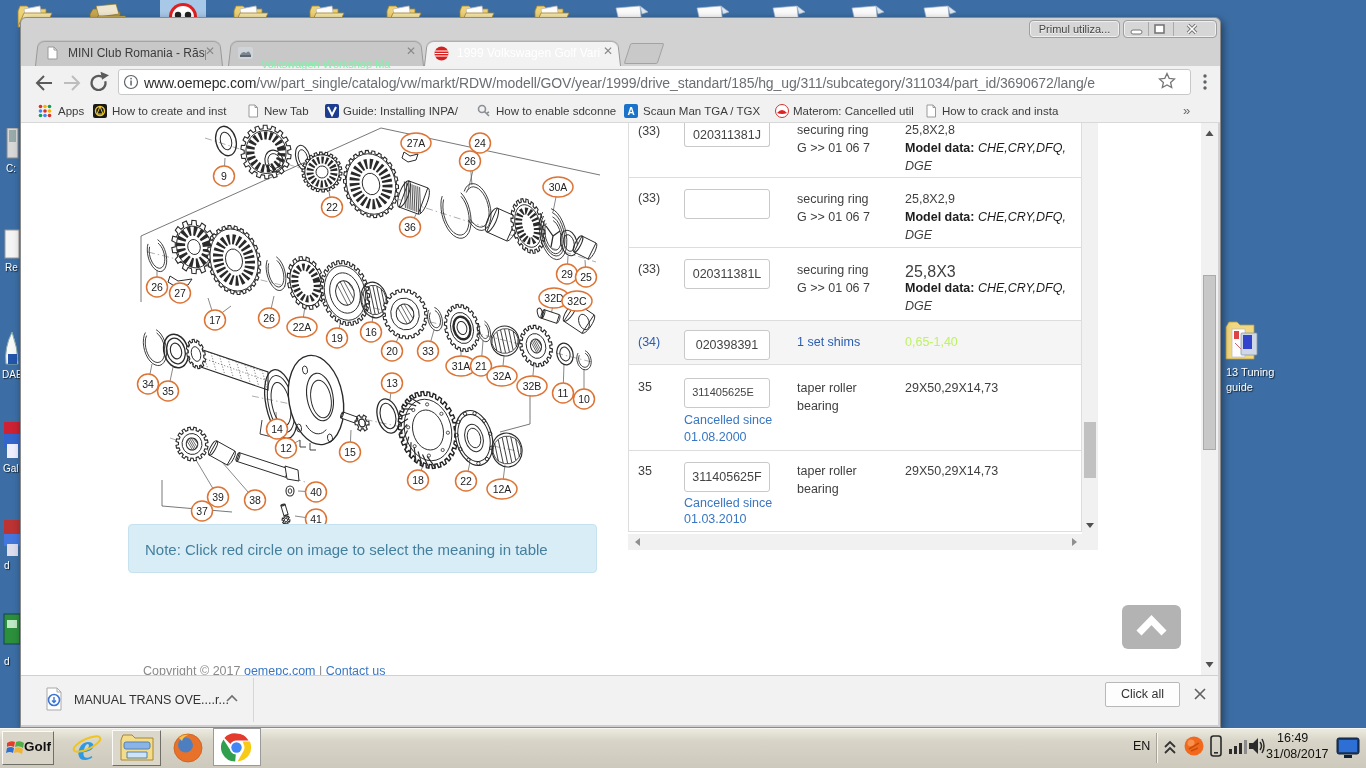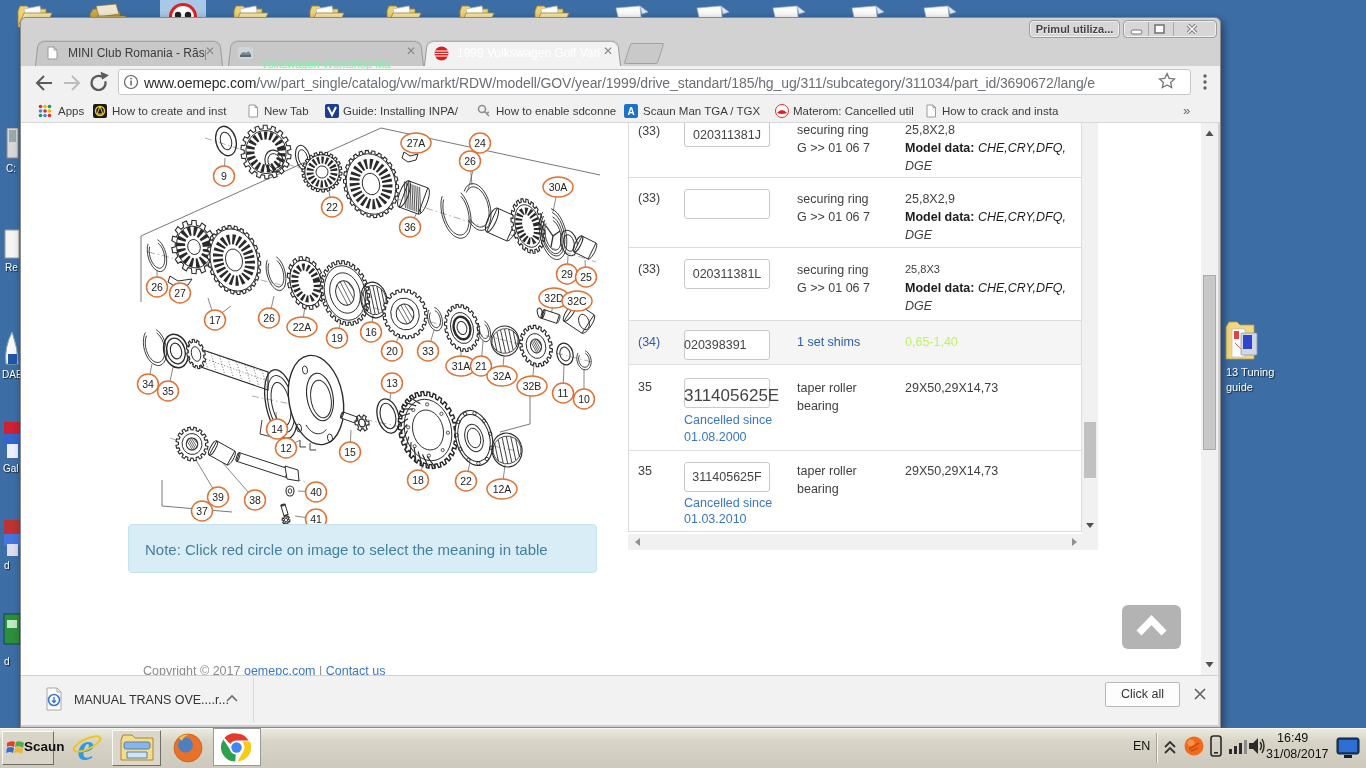--- a/index.html
+++ b/index.html
@@ -104,21 +104,21 @@
 <path d="M2,10 L2,42 L30,42 L30,8 L16,8 L13,5 L5,5 Z" fill="#f2d981" stroke="#b99a3e" stroke-width="0.8"></path>
 <rect x="8" y="12" width="13" height="28" fill="#fdfdfd" stroke="#bbb" stroke-width="0.7"></rect>
 <path d="M10,14 L15,14 L15,22 L10,22 Z" fill="#d44"></path>
 <path d="M11,26 L17,32" stroke="#c66" stroke-width="1"></path>
 <rect x="17" y="16" width="16" height="22" rx="1" fill="#cfd8e6" stroke="#8899aa" stroke-width="0.8"></rect>
 <rect x="19" y="18" width="9" height="14" fill="#3344cc"></rect>
 </svg>
 <div class="tx" style="left:1226px;top:366px;font-size:11px;color:#fff;text-shadow:1px 1px 1px #123">13 Tuning</div>
 <div class="tx" style="left:1226px;top:381px;font-size:11px;color:#fff;text-shadow:1px 1px 1px #123">guide</div>
 <div class="abs" style="left:20px;top:17px;width:1201px;height:711px;background:#d2d2d2;border:1px solid #8a8a8a;border-radius:6px 6px 0 0;box-shadow:2px 3px 8px rgba(0,0,0,0.45)"></div>
-<div class="abs" style="left:1030px;top:21px;width:89px;height:16px;background:#d6d6d6;border:1px solid #efefef;outline:1px solid #9e9e9e;border-radius:3px;color:#444;font-size:11px;font-weight:bold;text-align:center;line-height:15px;text-shadow:0 1px 0 #f5f5f5">Primul utiliza...</div>
+<div class="abs" style="left:1030px;top:21px;width:89px;height:16px;background:#d6d6d6;border:1px solid #efefef;outline:1px solid #9e9e9e;border-radius:3px;color:#444;font-size:11px;font-weight:normal;text-align:center;line-height:15px;text-shadow:0 1px 0 #f5f5f5">Primul utiliza...</div>
 <div class="abs" style="left:1124px;top:21px;width:92px;height:16px;background:#d6d6d6;border:1px solid #efefef;outline:1px solid #9e9e9e;border-radius:3px"></div>
 <div class="abs" style="left:1148px;top:22px;width:1px;height:14px;background:#aaa"></div>
 <div class="abs" style="left:1173px;top:22px;width:1px;height:14px;background:#aaa"></div>
 <svg class="abs" style="left:1124px;top:21px" width="92" height="16" viewBox="0 0 92 16">
 <rect x="7" y="9" width="11" height="4" rx="2" fill="#fff" stroke="#777" stroke-width="1"></rect>
 <rect x="31" y="4" width="9" height="8" fill="#fff" stroke="#777" stroke-width="1.6"></rect>
 <path d="M64,4 L72,12 M72,4 L64,12" stroke="#777" stroke-width="3.6"></path>
 <path d="M64,4 L72,12 M72,4 L64,12" stroke="#fff" stroke-width="1.6"></path>
 </svg>
 <div class="abs" style="left:35px;top:40px;width:188px;height:26px;background:#c8c8c8;border:1px solid #989898;border-bottom:none;border-radius:7px 7px 0 0;transform:perspective(30px) rotateX(2deg);transform-origin:bottom;z-index:2"></div>
@@ -616,31 +616,31 @@
 <div class="tx" style="left:797px;top:192px;font-size:12.5px;color:#3f3f3f;z-index:6">securing ring</div>
 <div class="tx" style="left:797px;top:210px;font-size:12.5px;color:#3f3f3f;z-index:6">G &gt;&gt; 01 06 7</div>
 <div class="tx" style="left:905px;top:192px;font-size:12.5px;color:#3f3f3f;z-index:6">25,8X2,9</div>
 <div class="tx" style="left:905px;top:210px;font-size:12.5px;color:#1d1d1d;z-index:6"><b>Model data:</b> <i>CHE,CRY,DFQ,</i></div>
 <div class="tx" style="left:905px;top:228px;font-size:12.5px;color:#3f3f3f;z-index:6"><i>DGE</i></div>
 <div class="tx" style="left:638px;top:262px;font-size:12.5px;color:#3f3f3f;z-index:6">(33)</div>
 <div class="abs" style="left:684px;top:259px;width:86px;height:30px;background:#fff;border:1px solid #c9c9c9;border-radius:3px;z-index:6"></div>
 <div class="tx" style="left:684px;top:267px;width:86px;text-align:center;font-size:12.5px;color:#444;z-index:7">020311381L</div>
 <div class="tx" style="left:797px;top:263px;font-size:12.5px;color:#3f3f3f;z-index:6">securing ring</div>
 <div class="tx" style="left:797px;top:281px;font-size:12.5px;color:#3f3f3f;z-index:6">G &gt;&gt; 01 06 7</div>
-<div class="tx" style="left:905px;top:263px;font-size:11px;color:#3f3f3f;z-index:6">25,8X3</div>
+<div class="tx" style="left:905px;top:263px;font-size:16px;color:#3f3f3f;z-index:6">25,8X3</div>
 <div class="tx" style="left:905px;top:281px;font-size:12.5px;color:#1d1d1d;z-index:6"><b>Model data:</b> <i>CHE,CRY,DFQ,</i></div>
 <div class="tx" style="left:905px;top:299px;font-size:12.5px;color:#3f3f3f;z-index:6"><i>DGE</i></div>
 <div class="tx" style="left:638px;top:335px;font-size:12.5px;color:#2a5db0;z-index:6">(34)</div>
 <div class="abs" style="left:684px;top:330px;width:86px;height:30px;background:#fff;border:1px solid #c9c9c9;border-radius:3px;z-index:6"></div>
-<div class="tx" style="left:684px;top:338px;width:86px;font-size:12.5px;color:#444;z-index:7">020398391</div>
+<div class="tx" style="left:684px;top:338px;width:86px;text-align:center;font-size:12.5px;color:#444;z-index:7">020398391</div>
 <div class="tx" style="left:797px;top:335px;font-size:12.5px;color:#2a5db0;z-index:6">1 set shims</div>
 <div class="tx" style="left:905px;top:335px;font-size:12.5px;color:#bef264;z-index:6">0,65-1,40</div>
 <div class="tx" style="left:638px;top:380px;font-size:12.5px;color:#3f3f3f;z-index:6">35</div>
 <div class="abs" style="left:684px;top:378px;width:86px;height:30px;background:#fff;border:1px solid #c9c9c9;border-radius:3px;z-index:6"></div>
-<div class="tx" style="left:684px;top:386px;width:78px;text-align:center;font-size:17px;color:#444;z-index:7">311405625E</div>
+<div class="tx" style="left:684px;top:386px;width:78px;text-align:center;font-size:11px;color:#444;z-index:7">311405625E</div>
 <div class="tx" style="left:797px;top:381px;font-size:12.5px;color:#3f3f3f;z-index:6">taper roller</div>
 <div class="tx" style="left:797px;top:399px;font-size:12.5px;color:#3f3f3f;z-index:6">bearing</div>
 <div class="tx" style="left:905px;top:381px;font-size:12.5px;color:#3f3f3f;z-index:6">29X50,29X14,73</div>
 <div class="tx" style="left:684px;top:413px;font-size:12.5px;color:#3a77c2;z-index:6">Cancelled since</div>
 <div class="tx" style="left:684px;top:430px;font-size:12.5px;color:#3a77c2;z-index:6">01.08.2000</div>
 <div class="tx" style="left:638px;top:464px;font-size:12.5px;color:#3f3f3f;z-index:6">35</div>
 <div class="abs" style="left:684px;top:462px;width:86px;height:30px;background:#fff;border:1px solid #c9c9c9;border-radius:3px;z-index:6"></div>
 <div class="tx" style="left:684px;top:470px;width:86px;text-align:center;font-size:12.5px;color:#444;z-index:7">311405625F</div>
 <div class="tx" style="left:797px;top:464px;font-size:12.5px;color:#3f3f3f;z-index:6">taper roller</div>
 <div class="tx" style="left:797px;top:482px;font-size:12.5px;color:#3f3f3f;z-index:6">bearing</div>
@@ -690,21 +690,21 @@
   </svg>
 <div class="abs" style="left:21px;top:725px;width:1197px;height:3px;background:#cecece;border-bottom:1px solid #8a8a8a;z-index:9"></div>
 <div class="abs" style="left:0;top:728px;width:1366px;height:40px;background:linear-gradient(#eceade,#d8d4c8 30%,#cdc9bc);border-top:1px solid #f8f7f2;z-index:20"></div>
 <div class="abs" style="left:2px;top:731px;width:52px;height:34px;background:#d8d4c8;border:1px solid;border-color:#fbfaf6 #6f6f68 #6f6f68 #fbfaf6;z-index:21"></div>
 <svg class="abs" style="left:6px;top:738px;z-index:22" width="20" height="20" viewBox="0 0 20 20">
 <path d="M1,5 Q5,2 9,4 L8,9 Q4,7 1,9 Z" fill="#e43e2b"></path>
 <path d="M10,4 Q14,2 18,5 L17,10 Q13,7 9,9 Z" fill="#4fae46"></path>
 <path d="M1,10 Q5,8 8,10 L7,15 Q4,13 0,15 Z" fill="#2f6fd0"></path>
 <path d="M9,10 Q13,8 17,11 L16,16 Q12,13 8,15 Z" fill="#f0b335"></path>
 </svg>
-<div class="tx" style="left:24px;top:739px;font-size:13.5px;font-weight:bold;color:#111;z-index:22">Scaun</div>
+<div class="tx" style="left:24px;top:739px;font-size:13.5px;font-weight:bold;color:#111;z-index:22">Golf</div>
 <svg class="abs" style="left:70px;top:731px;z-index:21" width="34" height="34" viewBox="0 0 34 34">
 <text x="16" y="29" text-anchor="middle" font-family="Liberation Serif" font-size="38" font-weight="bold" fill="#2e9ae6" font-style="italic">e</text>
 <ellipse cx="17" cy="13" rx="14.5" ry="5" fill="none" stroke="#f0c419" stroke-width="2" transform="rotate(-25 17 13)"></ellipse>
 </svg>
 <div class="abs" style="left:112px;top:730px;width:49px;height:36px;background:#dbd7cb;border:1px solid;border-color:#fbfaf6 #6f6f68 #6f6f68 #fbfaf6;z-index:21"></div>
 <svg class="abs" style="left:119px;top:734px;z-index:22" width="36" height="28" viewBox="0 0 36 28">
 <path d="M2,6 L2,26 L34,26 L34,4 L16,4 L13,1 L4,1 Z" fill="#f3dd8b" stroke="#a8872e"></path>
 <rect x="5" y="8" width="26" height="7" rx="2" fill="#8ab4e8" stroke="#5580b0"></rect>
 <path d="M8,18 L28,18 L28,24 L8,24 Z" fill="#cfe3f7" stroke="#5580b0"></path>
 </svg>

